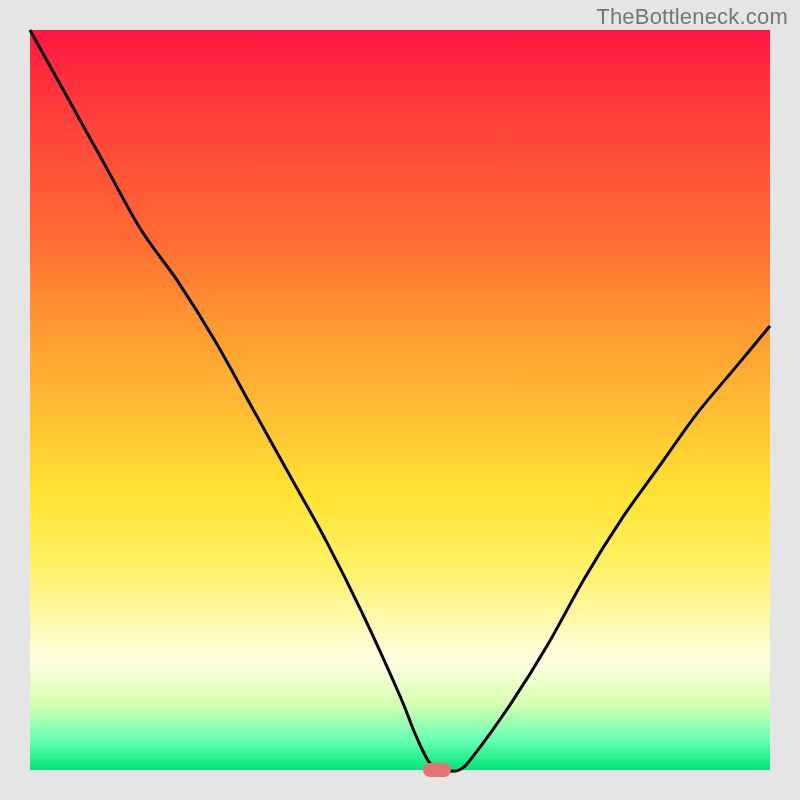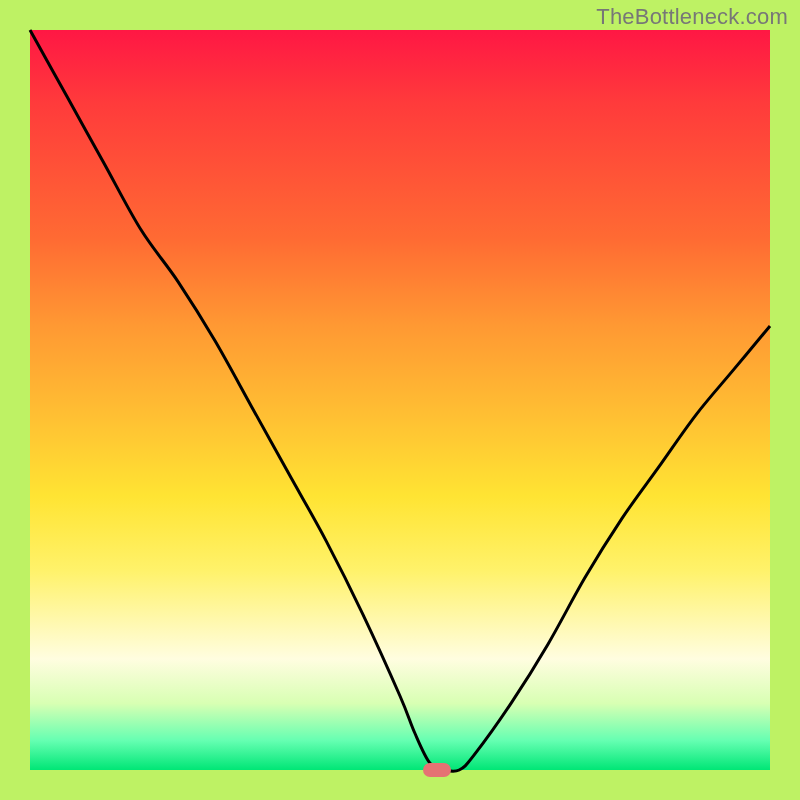--- a/index.html
+++ b/index.html
@@ -8,21 +8,21 @@
     width: 800px;
     height: 800px;
     background: #000;
     overflow: hidden;
     font-family: Arial, Helvetica, sans-serif;
   }
   .viewport {
     position: relative;
     width: 800px;
     height: 800px;
-    background: #bef264;
+    background: #e5e5e5;
   }
   .source-link {
     position: absolute;
     top: 4px;
     right: 12px;
     color: #777;
     font-size: 22px;
     font-weight: 500;
     letter-spacing: 0.2px;
   }

